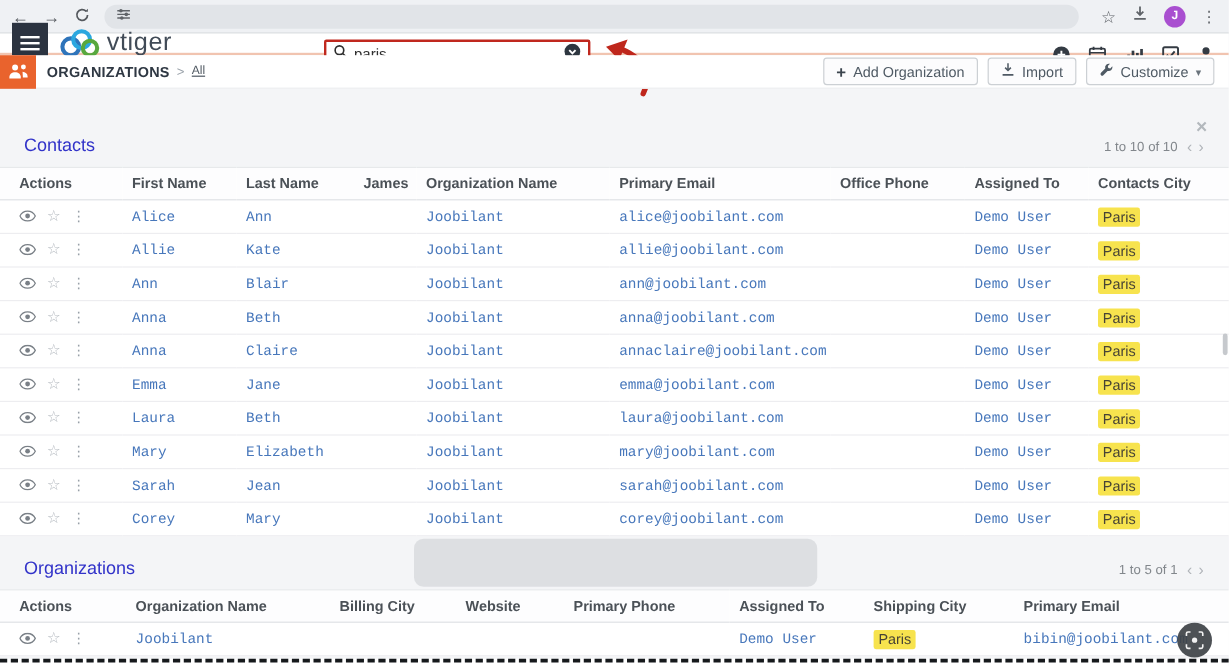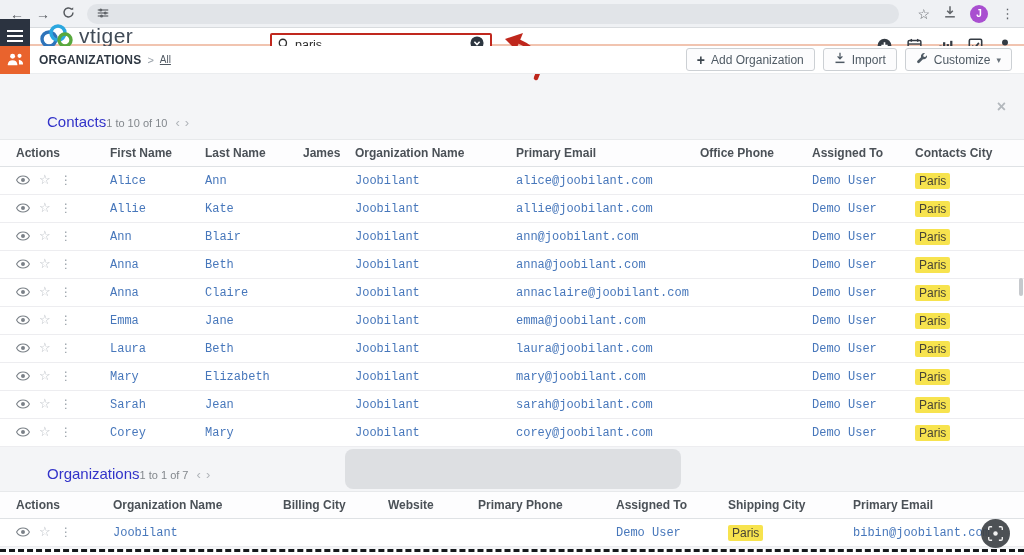--- a/index.html
+++ b/index.html
@@ -22,21 +22,21 @@
   }
   .url-text{ font-size:11.5px; color:#3c4043; white-space:nowrap; overflow:hidden; }
   .chrome-right{ display:flex; align-items:center; gap:13px; }
   .avatar{
     width:18px; height:18px; border-radius:50%; background:#a94fd0;
     color:#fff; font-size:10px; font-weight:bold; display:flex; align-items:center; justify-content:center;
   }
   
   .vtiger-bar{
     height:18px; background:#fff; border-bottom:2px solid #f1c4b0;
-    display:flex; align-items:center; position:relative;
+    display:flex; align-items:center; position:relative;padding-left:10px;
   }
   .hamburger{
     width:30px; height:34px; background:#2b3340; display:flex; flex-direction:column;
     align-items:center; justify-content:center; gap:3px; cursor:pointer;
   }
   .hamburger i{ display:block; width:16px; height:2px; background:#fff; }
   .logo{ display:flex; align-items:center; gap:5px; margin-left:8px; }
   .logo-text{ font-size:21px; color:#414b57; letter-spacing:.5px; }
   .search-box{
     position:absolute; left:270px; top:5px; width:222px; height:24px;
@@ -68,21 +68,21 @@
     height:23px; border:1px solid #ccd0d4; border-radius:3px; background:#fcfcfd;
     color:#4f5a64; font-size:12px; font-family:inherit; padding:0 10px;
     display:flex; align-items:center; gap:6px; cursor:pointer;
   }
   .btn .plus{ font-size:14px; font-weight:bold; color:#3c454e; line-height:1; }
   .btn .caret{ font-size:9px; color:#6a737c; }
   
   .content{ position:absolute; top:91px; left:0; right:0; bottom:0; background:#f4f5f7; }
   .close-x{ position:absolute; top:8px; right:18px; font-size:16px; font-weight:bold; color:#b3b8bd; cursor:pointer; line-height:1; }
   .section-head{
-    display:flex; align-items:flex-end; padding:0 20px;margin-left:27px;
+    display:flex; justify-content:space-between; align-items:flex-end; padding:0 20px;
   }
   .section-head.first{ margin-top:22px; }
   .section-head.second{ margin-top:18px; }
   .section-title{ font-size:15px; color:var(--heading-blue,#3233c9); font-weight:500; }
   .pagination{ font-size:11px; color:#82878c; display:flex; align-items:center; gap:7px; }
   .pg-arrows span{ color:#b0b4b9; font-size:13px; cursor:pointer; padding:0 1px; }
   table.grid{ width:100%; border-collapse:collapse; table-layout:fixed; margin-top:9px; background:#fff; }
   table.grid thead th{
     height:27px; font-size:12px; font-weight:bold; color:#4b5157; text-align:left;
     padding:0 8px; background:#fdfdfe; border-top:1px solid #e7e9eb; border-bottom:1px solid #dfe2e5;
@@ -542,21 +542,21 @@
           <td><span class="hl">Paris</span></td>
         </tr>
       </tbody>
   </table>
 
   <div class="overlay-blob"></div>
 
   <div class="section-head second">
     <span class="section-title">Organizations</span>
     <span class="pagination">
-      <span>1 to 1 of 7</span>
+      <span>1 to 5 of 1</span>
       <span class="pg-arrows">
         <span>‹</span>
         <span>›</span>
       </span>
     </span>
   </div>
 
   <table class="grid">
     <colgroup>
       <col style="width:105px">

